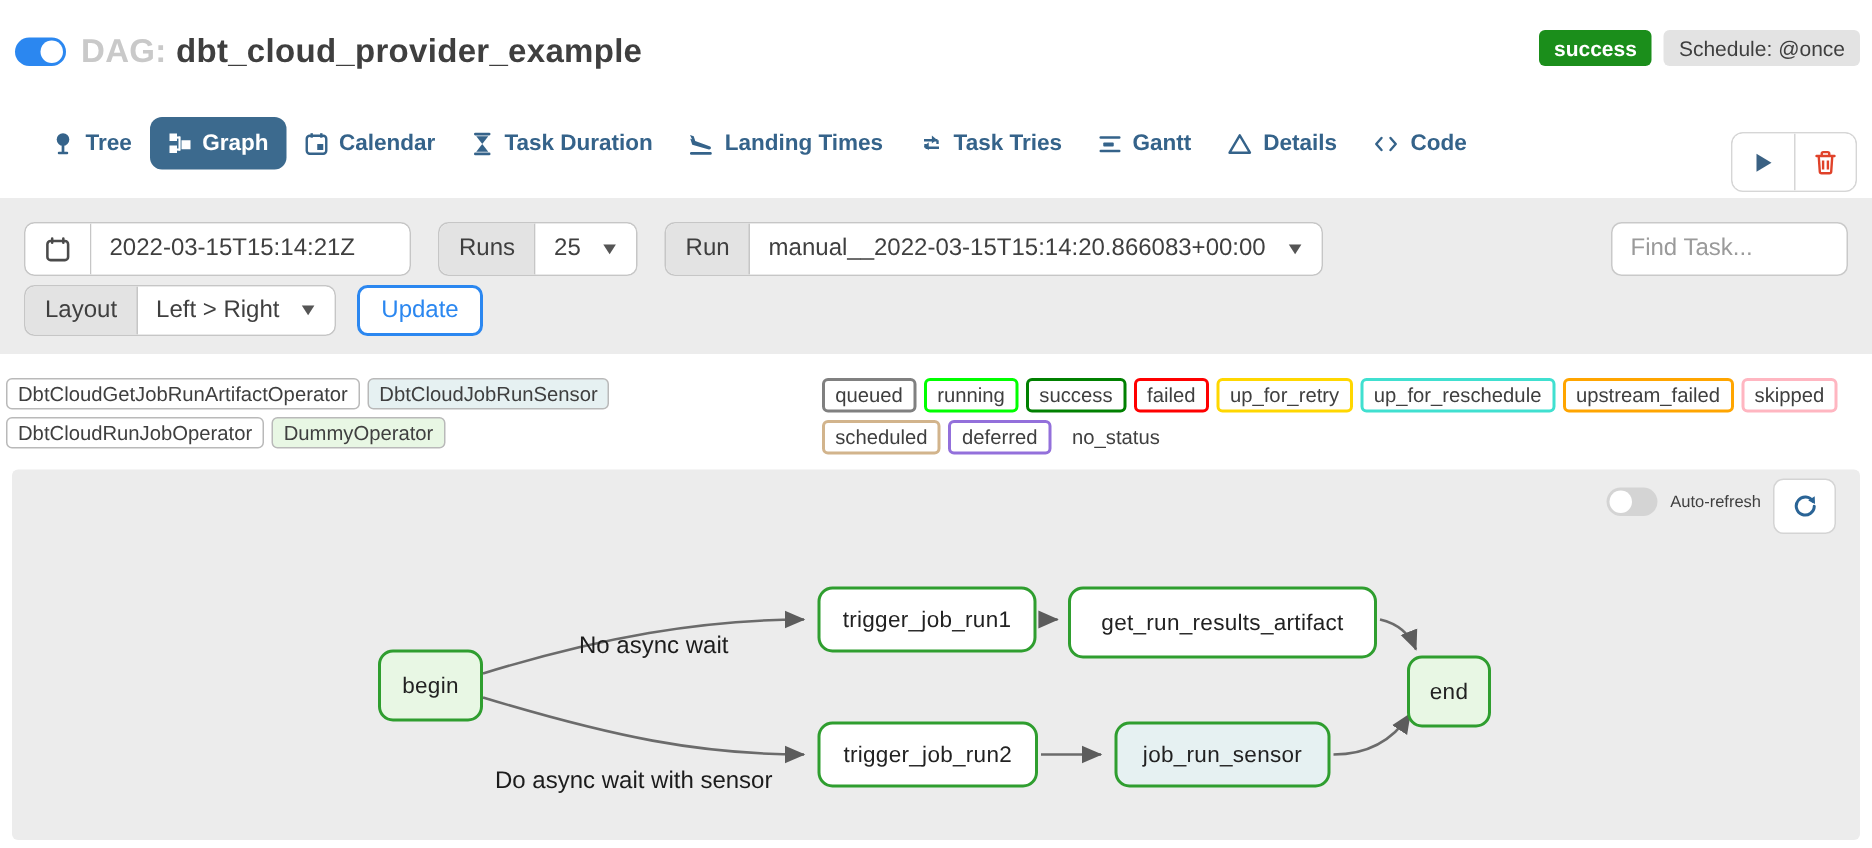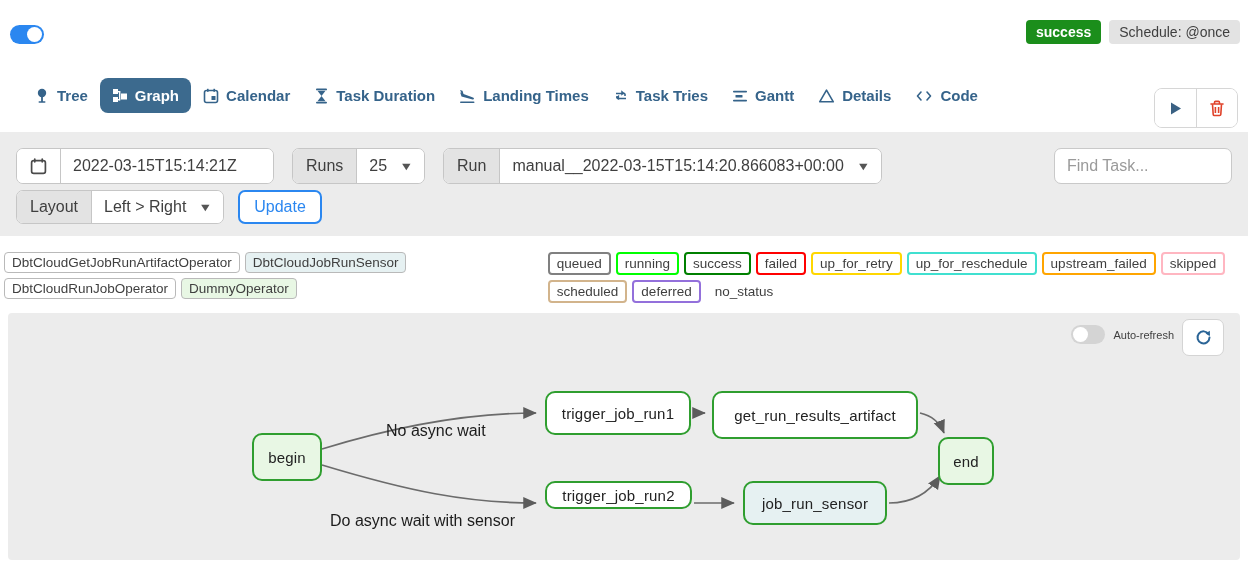--- a/index.html
+++ b/index.html
@@ -35,21 +35,21 @@
   
   .filter-panel { background:#ececec; margin-top:14px; padding:16px 16px 12px 16px; }
   .filter-row { display:flex; align-items:center; gap:18px; }
   .filter-row + .filter-row { margin-top:6px; }
   .input-group { display:inline-flex; align-items:stretch; border:1px solid #c6c6c6; border-radius:7px; background:#fff; overflow:hidden; height:36px; }
   .addon { display:flex; align-items:center; padding:0 13px; background:#e3e3e3; color:#3f3f3f; font-size:16px; border-right:1px solid #c6c6c6; white-space:nowrap; }
   .addon.white { background:#fff; }
   .text-input { border:none; outline:none; font-size:16px; font-family:"Liberation Sans", sans-serif; color:#3f3f3f; padding:0 12px; background:#fff; }
   .select { display:flex; align-items:center; gap:14px; padding:0 12px; font-size:16px; color:#3f3f3f; background:#fff; cursor:pointer; white-space:nowrap; }
   .chev { font-size:11px; color:#555; transform:scaleX(1.3); }
-  .find-task { margin-left:auto; height:36px; width:178px; border:1px solid #c9c9c9; border-radius:7px; font-size:16px; padding:0 12px; color:#3f3f3f; background:#fff; font-family:"Liberation Sans", sans-serif; }
+  .find-task { margin-left:auto; height:36px; width:158px; border:1px solid #c9c9c9; border-radius:7px; font-size:16px; padding:0 12px; color:#3f3f3f; background:#fff; font-family:"Liberation Sans", sans-serif; }
   .find-task::placeholder { color:#9a9a9a; }
   .update-btn { height:34px; padding:0 14px; background:#fff; color:#2b87f0; border:2px solid #2b87f0; border-radius:7px; font-size:16px; cursor:pointer; font-family:"Liberation Sans", sans-serif; }
 
   
   .legend { display:flex; align-items:flex-start; margin:16px 4px 10px 4px; gap:12px; }
   .legend-ops { display:flex; flex-wrap:wrap; gap:5px; max-width:542px; }
   .legend-states { display:flex; flex-wrap:wrap; gap:5px; align-items:center; max-width:700px; }
   .pill { font-size:13.5px; color:#3f3f3f; padding:2px 7px; border-radius:4px; border:1px solid #b9b9b9; background:#fff; white-space:nowrap; }
   .status-pill { border-width:2px; border-style:solid; border-color:transparent; background:#fff; }
   .status-pill.noborder { border-color:transparent; }
@@ -62,20 +62,24 @@
   .node { position:absolute; display:flex; align-items:center; justify-content:center; border:2.5px solid #2f9e2f; border-radius:10px; font-size:15px; color:#222; background:#fff; cursor:pointer; letter-spacing:.2px; }
   .edge-label { position:absolute; font-size:16px; color:#1c1c1c; white-space:nowrap; }
 </style>
 </head>
 <body>
 
 <div class="header">
   <div class="toggle on">
       <div class="knob"></div>
     </div>
+  <div class="dag-title">
+    <span class="dag-prefix">DAG:</span>
+    <span class="dag-name">dbt_cloud_provider_example</span>
+  </div>
 </div>
 <div class="header-badges">
   <span class="badge success">success</span>
   <span class="badge">Schedule: @once</span>
 </div>
 
 <div class="tabbar">
   <div class="tab">
     <svg width="16" height="16" viewBox="0 0 16 16">
         <circle class="icf" cx="8" cy="5" r="4.2"></circle>
@@ -257,16 +261,16 @@
       <path d="M881,190 C904,190 921,180 932,163"></path>
     </g>
   </svg>
 
   <div class="edge-label" style="left:378px; top:109px;">No async wait</div>
   <div class="edge-label" style="left:322px; top:199px;">Do async wait with sensor</div>
 
   <div class="node" style="left: 244px; top: 120px; width: 70px; height: 48px; background-color: rgb(232, 247, 228);">begin</div>
   <div class="node" style="left: 537px; top: 78px; width: 146px; height: 44px; background-color: rgb(255, 255, 255);">trigger_job_run1</div>
   <div class="node" style="left: 704px; top: 78px; width: 206px; height: 48px; background-color: rgb(255, 255, 255);">get_run_results_artifact</div>
-  <div class="node" style="left: 537px; top: 168px; width: 147px; height: 28px; background-color: rgb(255, 255, 255);">trigger_job_run2</div>
+  <div class="node" style="left: 537px; top: 168px; width: 147px; height: 44px; background-color: rgb(255, 255, 255);">trigger_job_run2</div>
   <div class="node" style="left: 735px; top: 168px; width: 144px; height: 44px; background-color: rgb(230, 241, 242);">job_run_sensor</div>
   <div class="node" style="left: 930px; top: 124px; width: 56px; height: 48px; background-color: rgb(232, 247, 228);">end</div>
 </div>
 
 </body></html>

